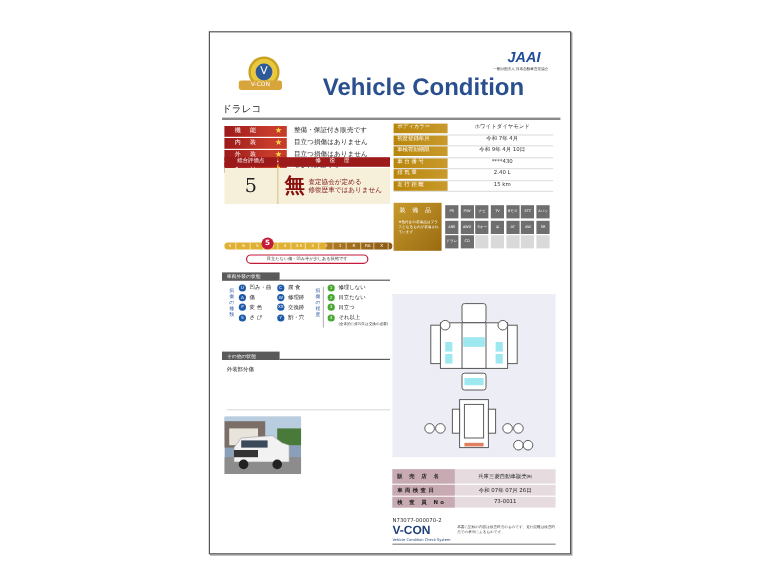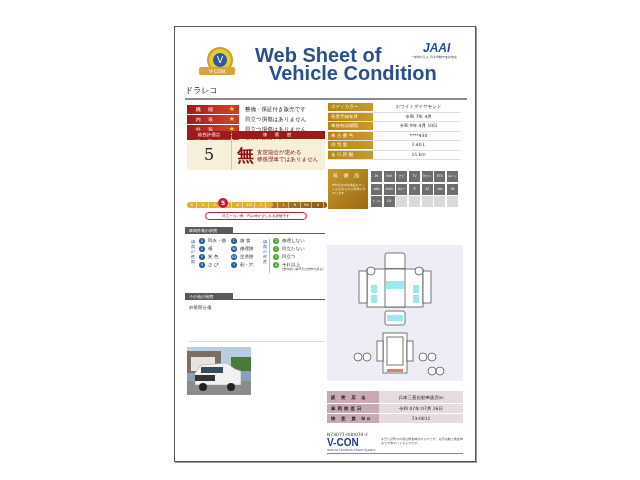--- a/index.html
+++ b/index.html
@@ -72,21 +72,20 @@
 </style>
 </head>
 <body>
 
 <div class="sheet">
 
   <div class="abs logo-badge">
       <div class="inner">V</div>
     </div>
   <div class="abs logo-ribbon">V-CON</div>
-  <div class="abs title1">Web Sheet of</div>
   <div class="abs title2">Vehicle Condition</div>
   <div class="abs jaai">JAAI</div>
   <div class="abs jaai-sub">一般財団法人 日本自動車査定協会</div>
   <div class="abs model">ドラレコ</div>
   <div class="abs hr"></div>
 
   <div class="abs stat-row" style="top:78px">
     <div class="stat-label">機 能</div>
     <div class="stat-star">★</div>
     <div class="stat-text">整備・保証付き販売です</div>

